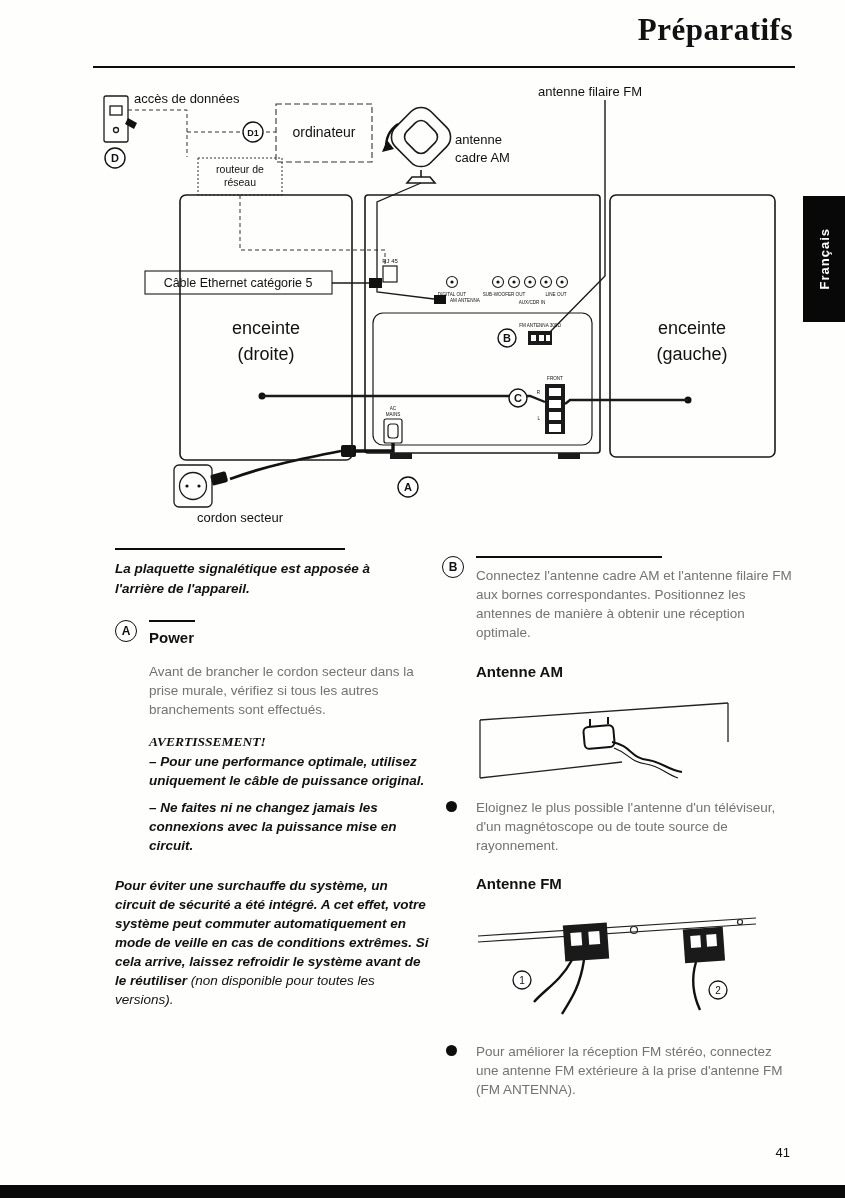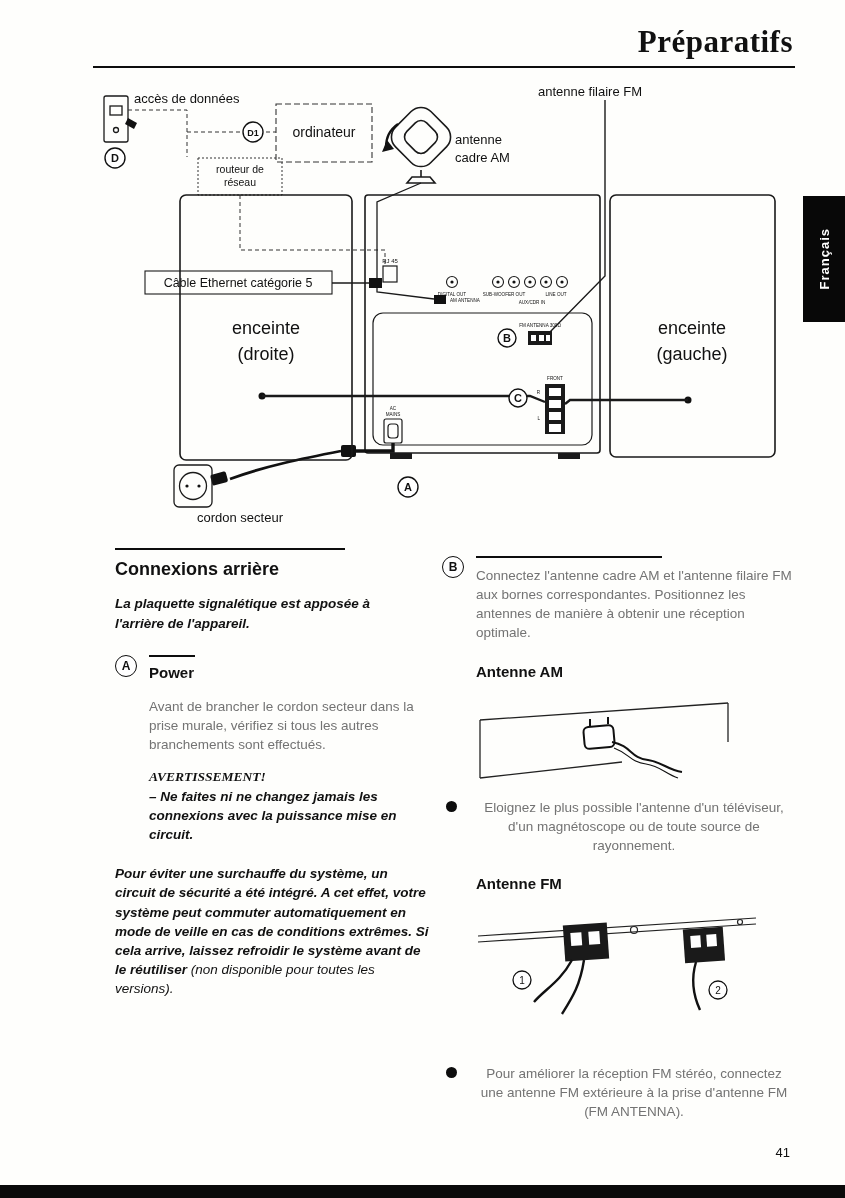--- a/index.html
+++ b/index.html
@@ -1,21 +1,21 @@
 <!DOCTYPE html>
 <html><head>
 <meta charset="utf-8">
 <style>
   * { margin:0; padding:0; box-sizing:border-box; }
   html,body { background:#fff; }
   body { font-family:"Liberation Sans", sans-serif; color:#111; }
   .page { position:relative; width:845px; height:1198px; background:#fefefc; overflow:hidden; }
 
   
-  .page-title { position:absolute; top:24px; right:52px; font-family:"Liberation Serif", serif;
+  .page-title { position:absolute; top:12px; right:52px; font-family:"Liberation Serif", serif;
                 font-weight:bold; font-size:31px; letter-spacing:.5px; }
   .title-rule { position:absolute; top:66px; left:93px; right:50px; height:2px; background:#0d0d0d; }
 
   
   .lang-tab { position:absolute; top:196px; right:0; width:42px; height:126px; background:#080808;
               color:#fff; display:flex; align-items:center; justify-content:center; }
   .lang-tab span { writing-mode:vertical-rl; transform:rotate(180deg); font-size:13px; font-weight:bold; letter-spacing:1px; }
 
   
   .main-diagram { position:absolute; left:90px; top:80px; width:700px; height:480px; }
@@ -40,21 +40,21 @@
   p.body { font-size:13.5px; line-height:1.42; color:#737373; margin-bottom:12px; }
   .warn { font-weight:bold; font-style:italic; font-size:13.5px; line-height:1.42; margin-bottom:8px; }
   .warn-title { margin:4px 0 1px;font-family:Liberation Serif, serif; }
   .note-it { font-weight:normal; font-style:italic; }
   .sec { position:relative; }
   .badge { width:22px; height:22px; border:1.6px solid #0d0d0d; border-radius:50%; background:#fff;
            display:flex; align-items:center; justify-content:center; font-size:12px; font-weight:bold;
            position:absolute; left:0; top:0; }
   .indent { margin-left:34px; }
   .overheat { margin-top:20px; }
-  .bullet-row { position:relative; margin-bottom:6px;text-align:center; }
+  .bullet-row { position:relative; margin-bottom:6px; }
   .bullet-row .dot { position:absolute; left:4px; top:3px; width:11px; height:11px; border-radius:50%; background:#0d0d0d; }
   .fig { display:block; margin:2px 0 8px 30px; }
 
   
   .page-number { position:absolute; right:55px; bottom:38px; font-size:13px; }
   .footer-bar { position:absolute; left:0; right:0; bottom:0; height:13px; background:#0a0a0a; }
 </style>
 </head>
 <body>
 
@@ -200,30 +200,30 @@
     <text class="sp-txt" x="176" y="254">enceinte</text>
     <text class="sp-txt" x="176" y="280">(droite)</text>
 
     <rect x="520" y="115" width="165" height="262" rx="6" fill="none" stroke="#1a1a1a" stroke-width="1.6"></rect>
     <text class="sp-txt" x="602" y="254">enceinte</text>
     <text class="sp-txt" x="602" y="280">(gauche)</text>
   </svg>
 
   <div class="col-left">
     <div class="rule-main"></div>
-    <h2>Connexions arrière</h2>
     <p class="lead">La plaquette signalétique est apposée à l'arrière de l'appareil.</p>
 
     <div class="sec">
       <span class="badge">A</span>
       <div class="indent">
         <div class="rule-s" style="width:46px"></div>
         <h3>Power</h3>
         <p class="body" style="margin-top:16px">Avant de brancher le cordon secteur dans la prise murale, vérifiez si tous les autres branchements sont effectués.</p>
         <p class="warn warn-title">AVERTISSEMENT!</p>
+        <p class="warn">– Pour une performance optimale, utilisez uniquement le câble de puissance original.</p>
         <p class="warn">– Ne faites ni ne changez jamais les connexions avec la puissance mise en circuit.</p>
       </div>
     </div>
 
     <p class="warn overheat"><span>Pour éviter une surchauffe du système, un circuit de sécurité a été intégré. A cet effet, votre système peut commuter automatiquement en mode de veille en cas de conditions extrêmes. Si cela arrive, laissez refroidir le système avant de le réutiliser </span><span class="note-it">(non disponible pour toutes les versions).</span></p>
   </div>
 
   <div class="col-right">
     <div class="sec">
       <span class="badge">B</span>
@@ -276,21 +276,21 @@
         <g transform="rotate(-4 232 44)">
           <rect x="212" y="26" width="40" height="34" fill="#1a1a1a"></rect>
           <rect x="219" y="33" width="10" height="12" fill="#fff"></rect>
           <rect x="235" y="33" width="10" height="12" fill="#fff"></rect>
         </g>
         <path d="M224 60 C 218 80 222 95 228 108" stroke="#111" stroke-width="2.4" fill="none"></path>
         <circle cx="246" cy="88" r="9" fill="#fff" stroke="#111" stroke-width="1.3"></circle>
         <text x="246" y="92" text-anchor="middle" style="font-size:10px">2</text>
       </svg>
 
-      <div class="bullet-row" style="margin-top:32px">
+      <div class="bullet-row" style="margin-top:10px">
         <span class="dot"></span>
         <p class="body indent">Pour améliorer la réception FM stéréo, connectez une antenne FM extérieure à la prise d'antenne FM (FM ANTENNA).</p>
       </div>
     </div>
   </div>
 
   <div class="page-number">41</div>
   <div class="footer-bar"></div>
 </div>
 

